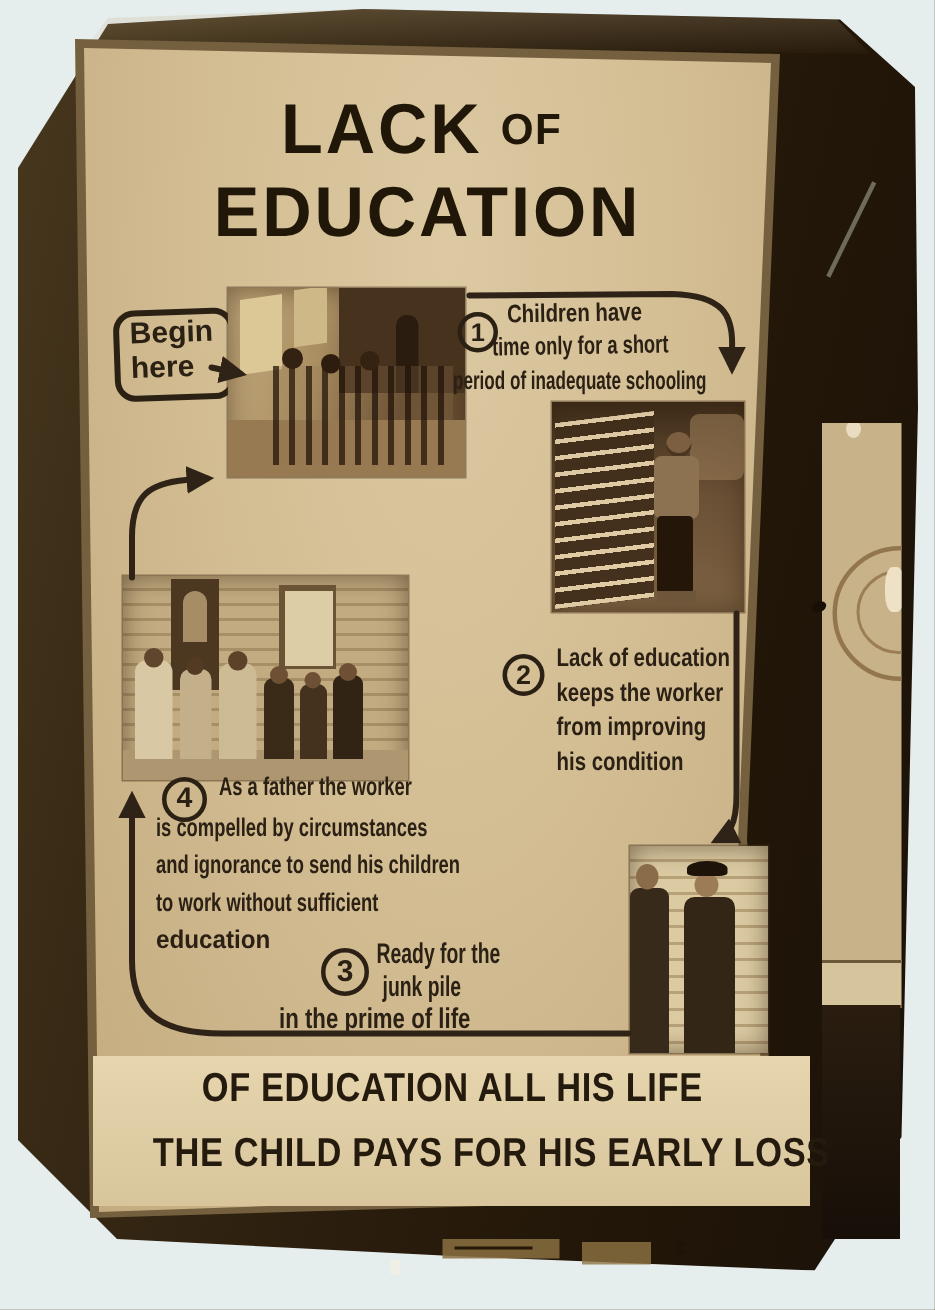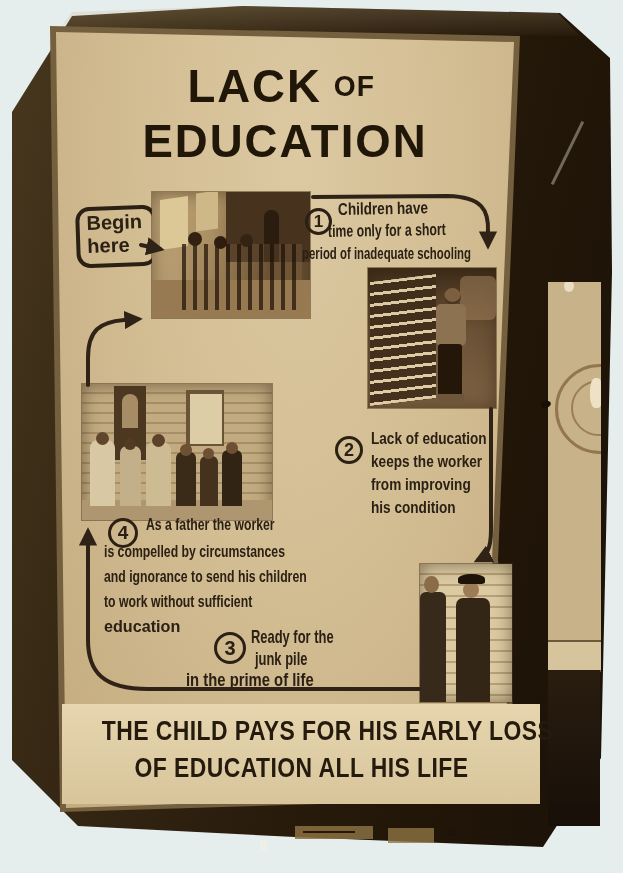--- a/index.html
+++ b/index.html
@@ -171,22 +171,22 @@
   <div class="ln" style="left:104px;top:567px;font-size:17px;transform:scaleX(.72);">and ignorance to send his children</div>
   <div class="ln" style="left:104px;top:592px;font-size:17px;transform:scaleX(.72);">to work without sufficient</div>
   <div class="ln" style="left:104px;top:617px;font-size:17px;transform:scaleX(.95);">education</div>
 
   <div class="cnum" style="left:214px;top:632px;width:32px;height:32px;font-size:20px;">3</div>
   <div class="ln" style="left:251px;top:626px;font-size:19px;transform:scaleX(.68);">Ready for the</div>
   <div class="ln" style="left:255px;top:648px;font-size:19px;transform:scaleX(.68);">junk pile</div>
   <div class="ln" style="left:186px;top:669px;font-size:19px;transform:scaleX(.78);">in the prime of life</div>
 
   <div class="abs banner">
+    <div style="margin-top:6px;"><span class="bl">OF EDUCATION ALL HIS LIFE</span></div>
     <div style="margin-top:12px;"><span class="bl">THE CHILD PAYS FOR HIS EARLY LOSS</span></div>
-    <div style="margin-top:6px;"><span class="bl">OF EDUCATION ALL HIS LIFE</span></div>
   </div>
 
   <svg class="arrows" width="623" height="873" viewBox="0 0 623 873">
     <defs>
       <marker id="ah" markerUnits="strokeWidth" markerWidth="4.6" markerHeight="4.6" refX="3.4" refY="2.3" orient="auto">
         <path d="M0,0 L4.6,2.3 L0,4.6 z" fill="#2e2316"></path>
       </marker>
     </defs>
     <g stroke="#2e2316" stroke-width="4" fill="none" stroke-linecap="round">
       <path d="M141 245 C150 247,155 248,160 249" marker-end="url(#ah)"></path>

